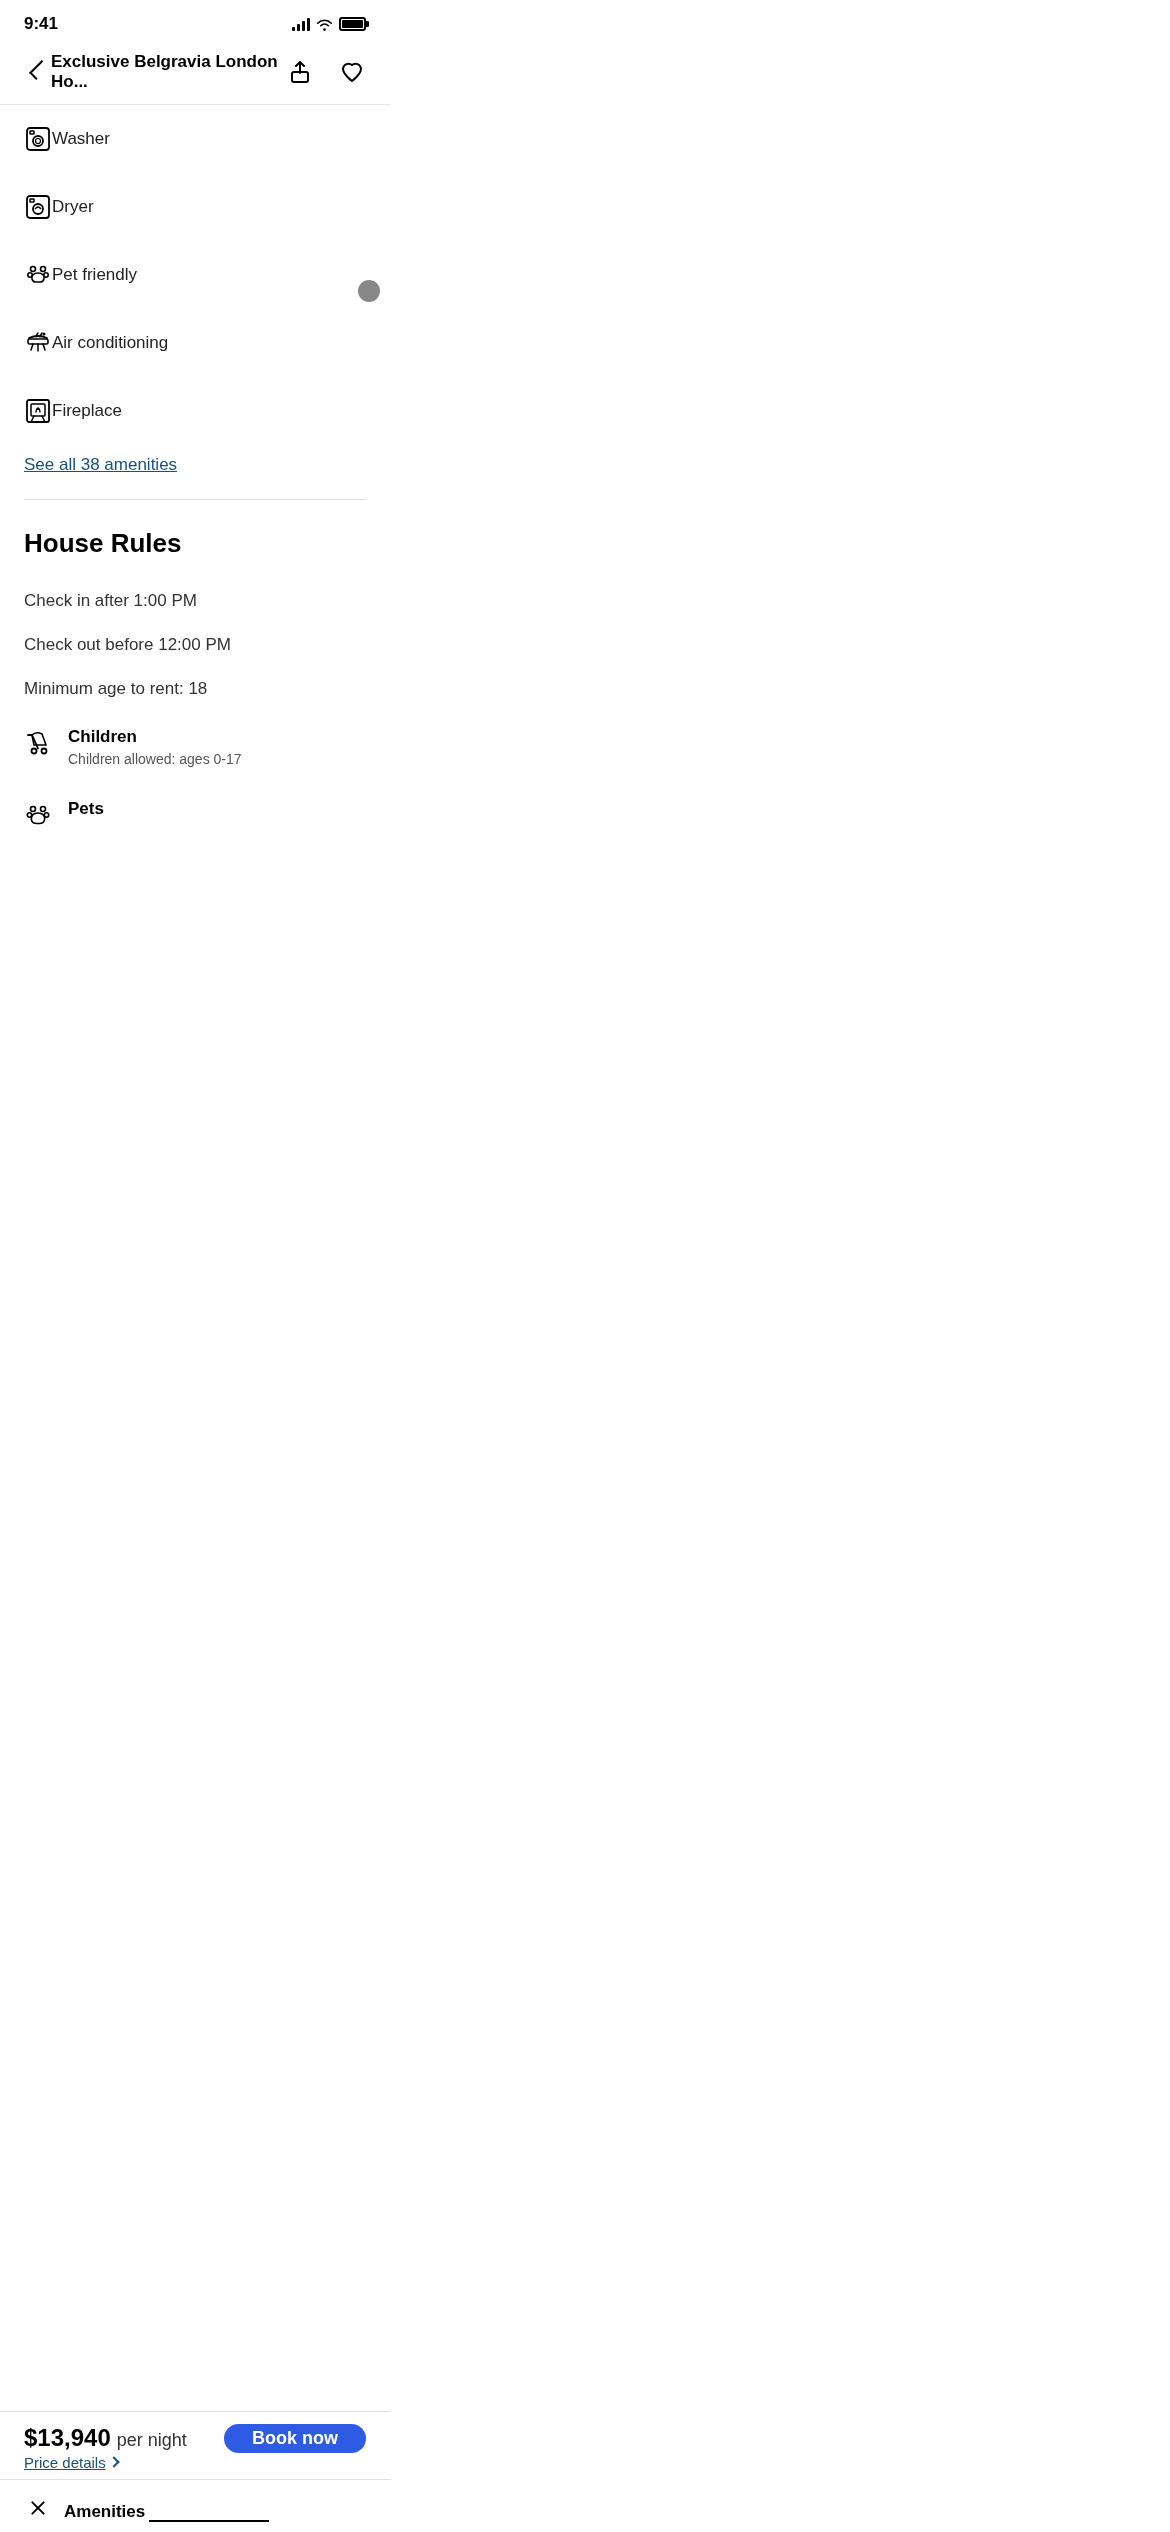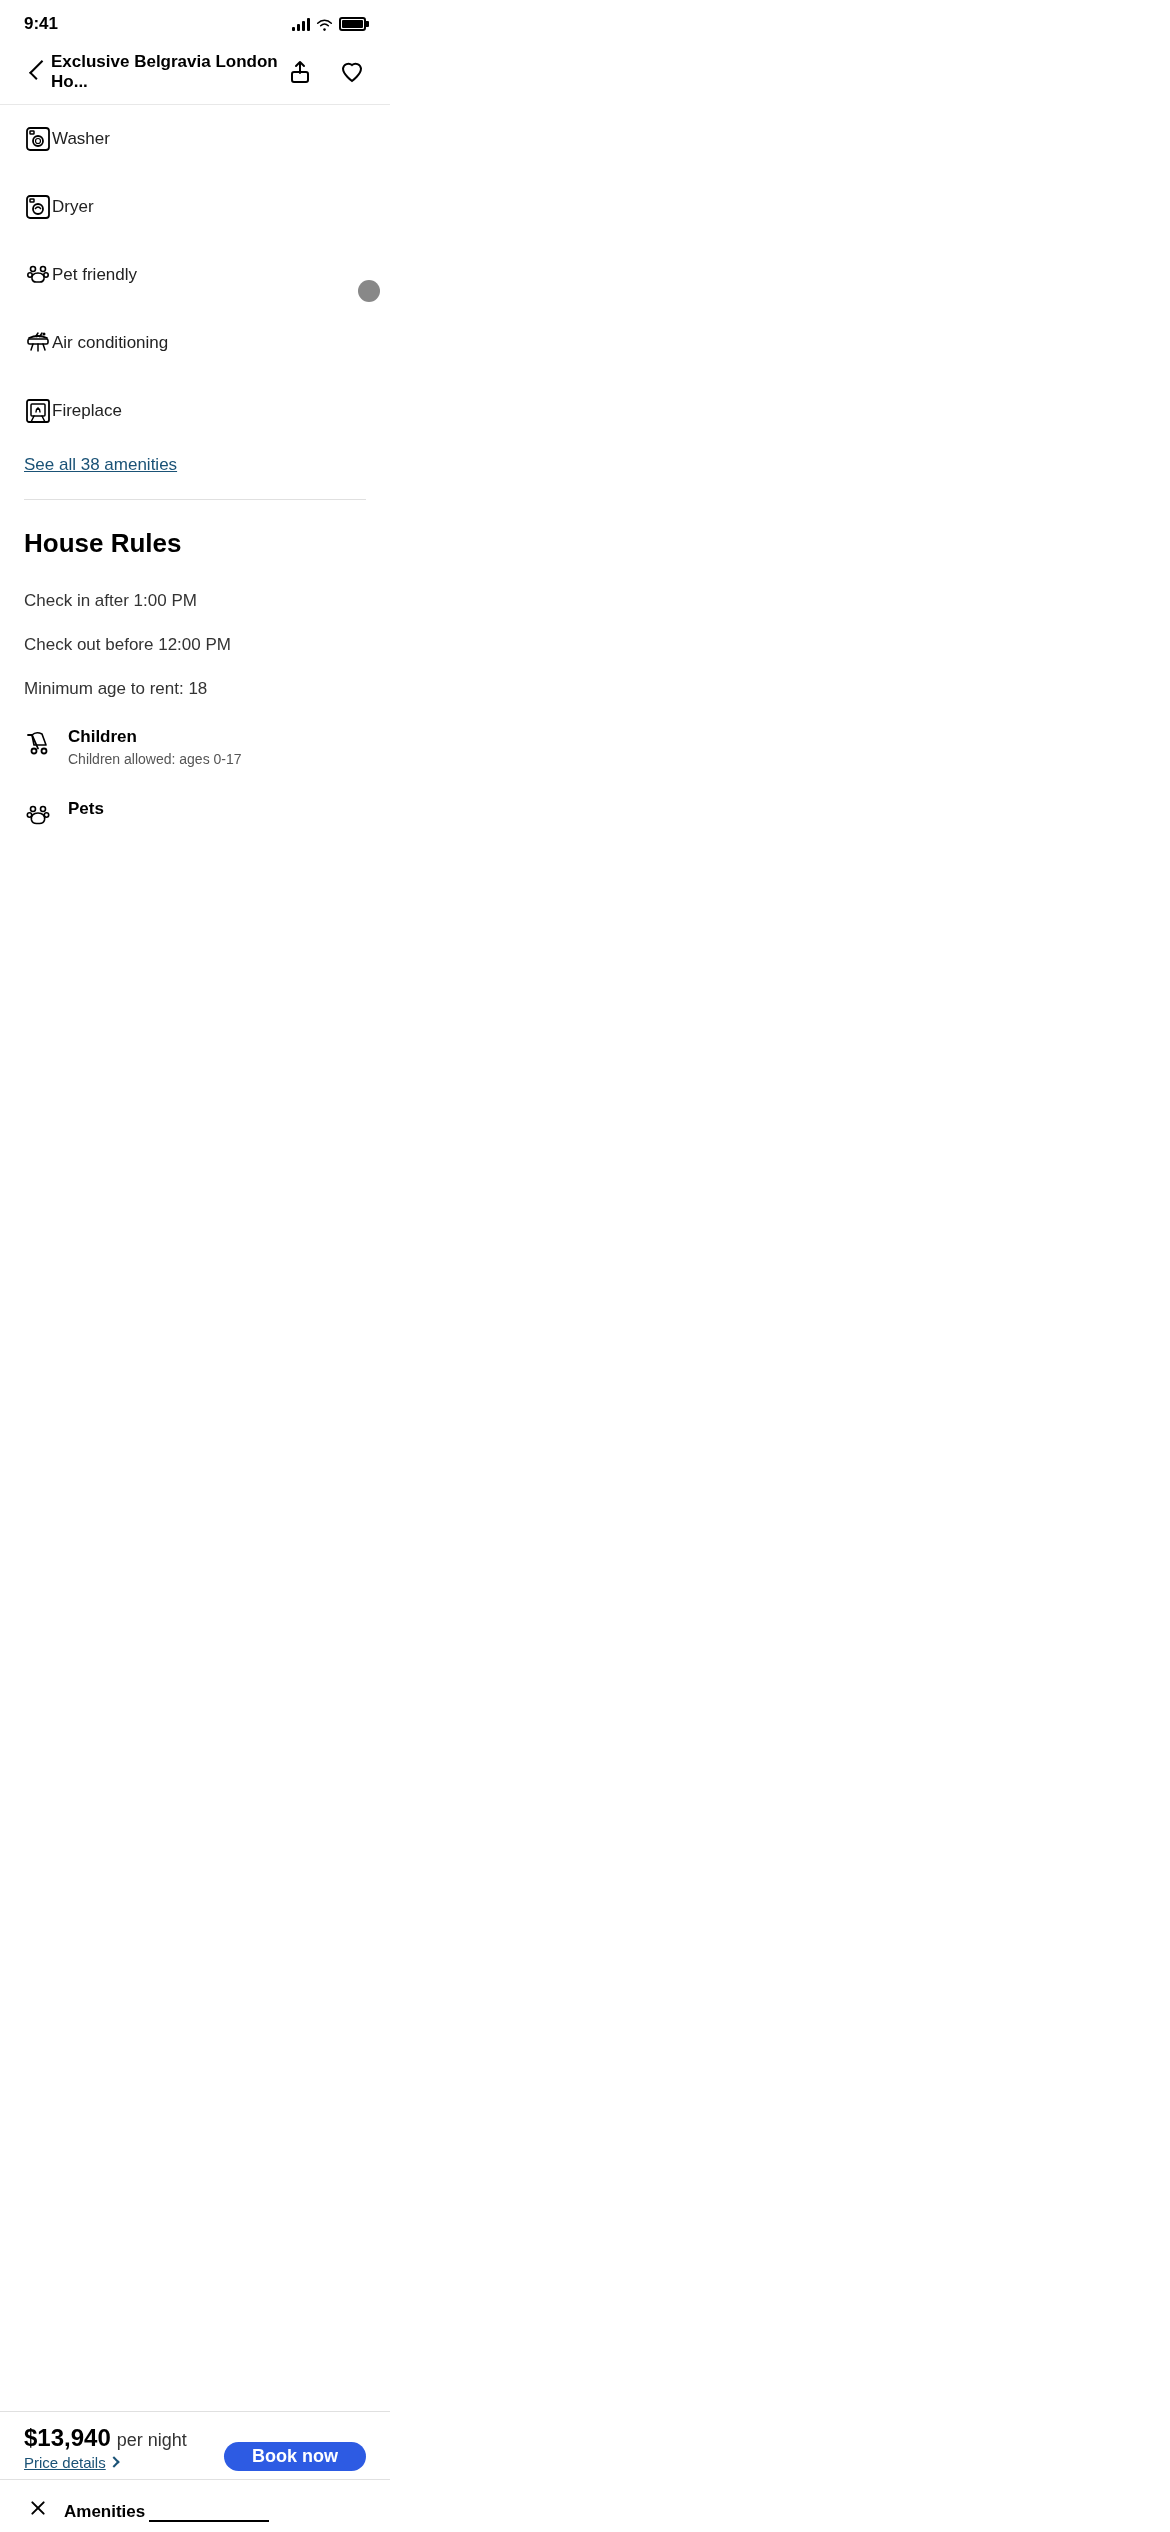--- a/index.html
+++ b/index.html
@@ -257,21 +257,21 @@
       position: fixed;
       bottom: 0;
       left: 0;
       width: 390px;
       background: #fff;
       border-top: 1px solid #e0e0e0;
     }
 
     .price-book-row {
       display: flex;
-      align-items: flex-end;
+      align-items: flex-start;
       justify-content: space-between;
       padding: 12px 24px 8px 24px;
     }
 
     .price-section {
       display: flex;
       flex-direction: column;
     }
 
     .price-main {

